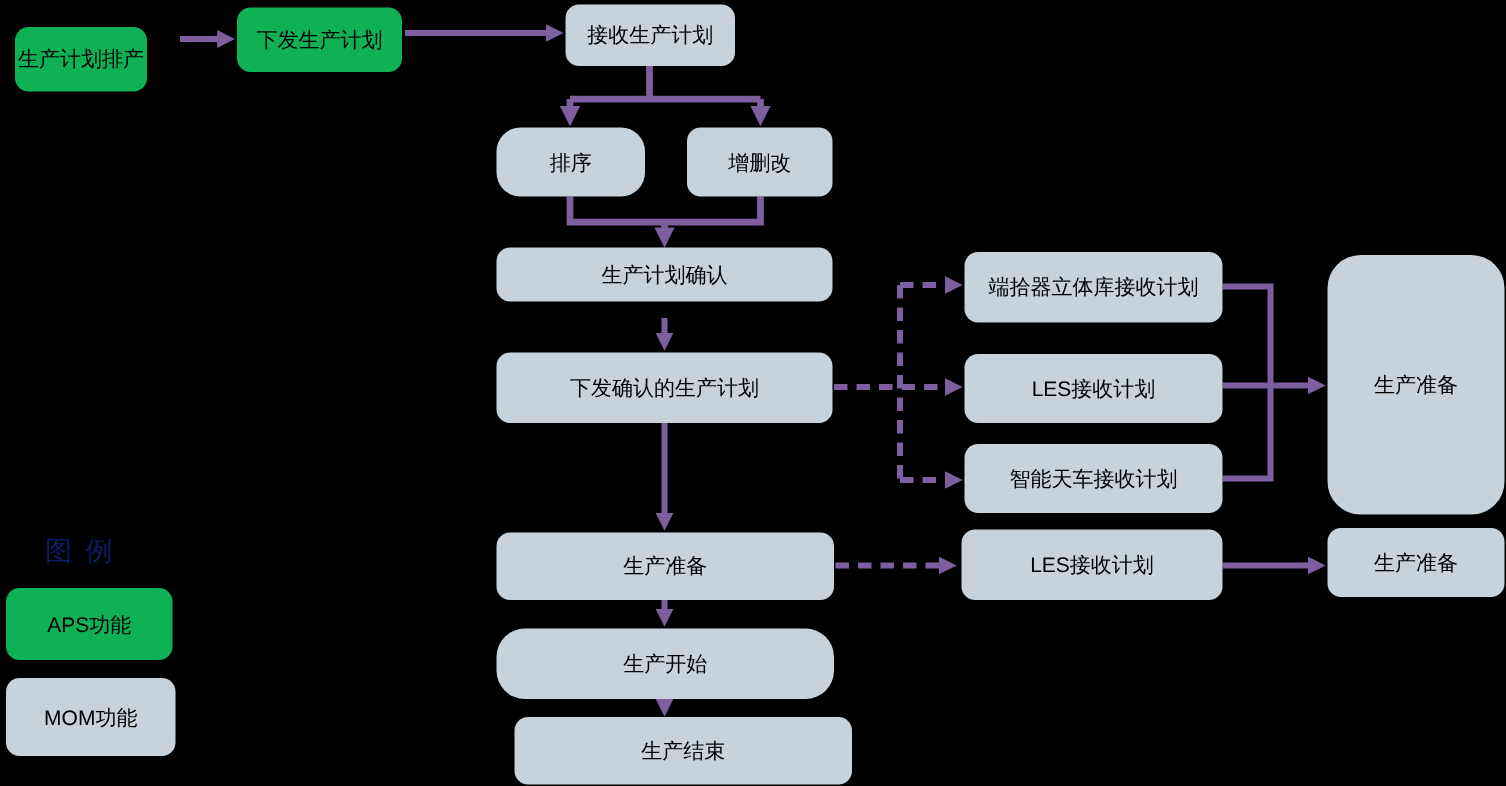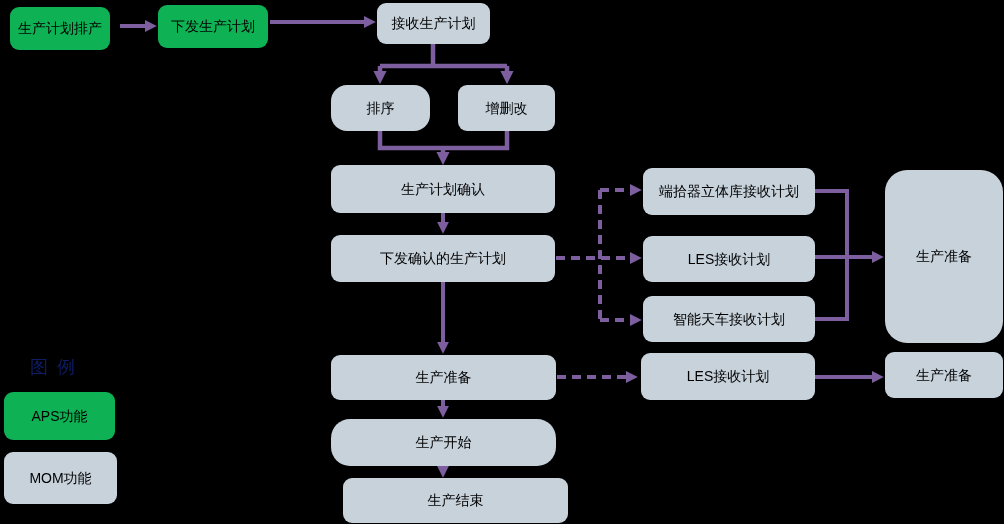--- a/index.html
+++ b/index.html
@@ -75,31 +75,31 @@
     <path class="solid" d="M847,257 H873" marker-end="url(#ah)"></path>
     <path class="solid" d="M815,377 H873" marker-end="url(#ah)"></path>
 
     <path class="dashed" d="M600,190 V320"></path>
     <path class="dashed" d="M600,190 H631" marker-end="url(#ah)"></path>
     <path class="dashed" d="M556,258 H631" marker-end="url(#ah)"></path>
     <path class="dashed" d="M600,320 H631" marker-end="url(#ah)"></path>
     <path class="dashed" d="M557,377 H627" marker-end="url(#ah)"></path>
   </svg>
 
-  <div class="node aps" style="left:10px;top:7px;width:100px;height:43px;">生产计划排产</div>
+  <div class="node aps" style="left:10px;top:18px;width:88px;height:43px;">生产计划排产</div>
 
   <div class="node aps" style="left:158px;top:5px;width:110px;height:43px;">下发生产计划</div>
 
   <div class="node" style="left:377px;top:3px;width:113px;height:41px;">接收生产计划</div>
 
   <div class="node" style="left:331px;top:85px;width:99px;height:46px;border-radius:16px;">排序</div>
 
   <div class="node" style="left:458px;top:85px;width:97px;height:46px;">增删改</div>
 
-  <div class="node" style="left:331px;top:165px;width:224px;height:48px;">生产计划确认</div>
+  <div class="node" style="left:331px;top:165px;width:224px;height:36px;">生产计划确认</div>
 
   <div class="node" style="left:331px;top:235px;width:224px;height:47px;">下发确认的生产计划</div>
 
   <div class="node" style="left:643px;top:168px;width:172px;height:47px;">端拾器立体库接收计划</div>
 
   <div class="node" style="left:643px;top:236px;width:172px;height:46px;">LES接收计划</div>
 
   <div class="node" style="left:643px;top:296px;width:172px;height:46px;">智能天车接收计划</div>
 
   <div class="node biground" style="left:885px;top:170px;width:118px;height:173px;">生产准备</div>

